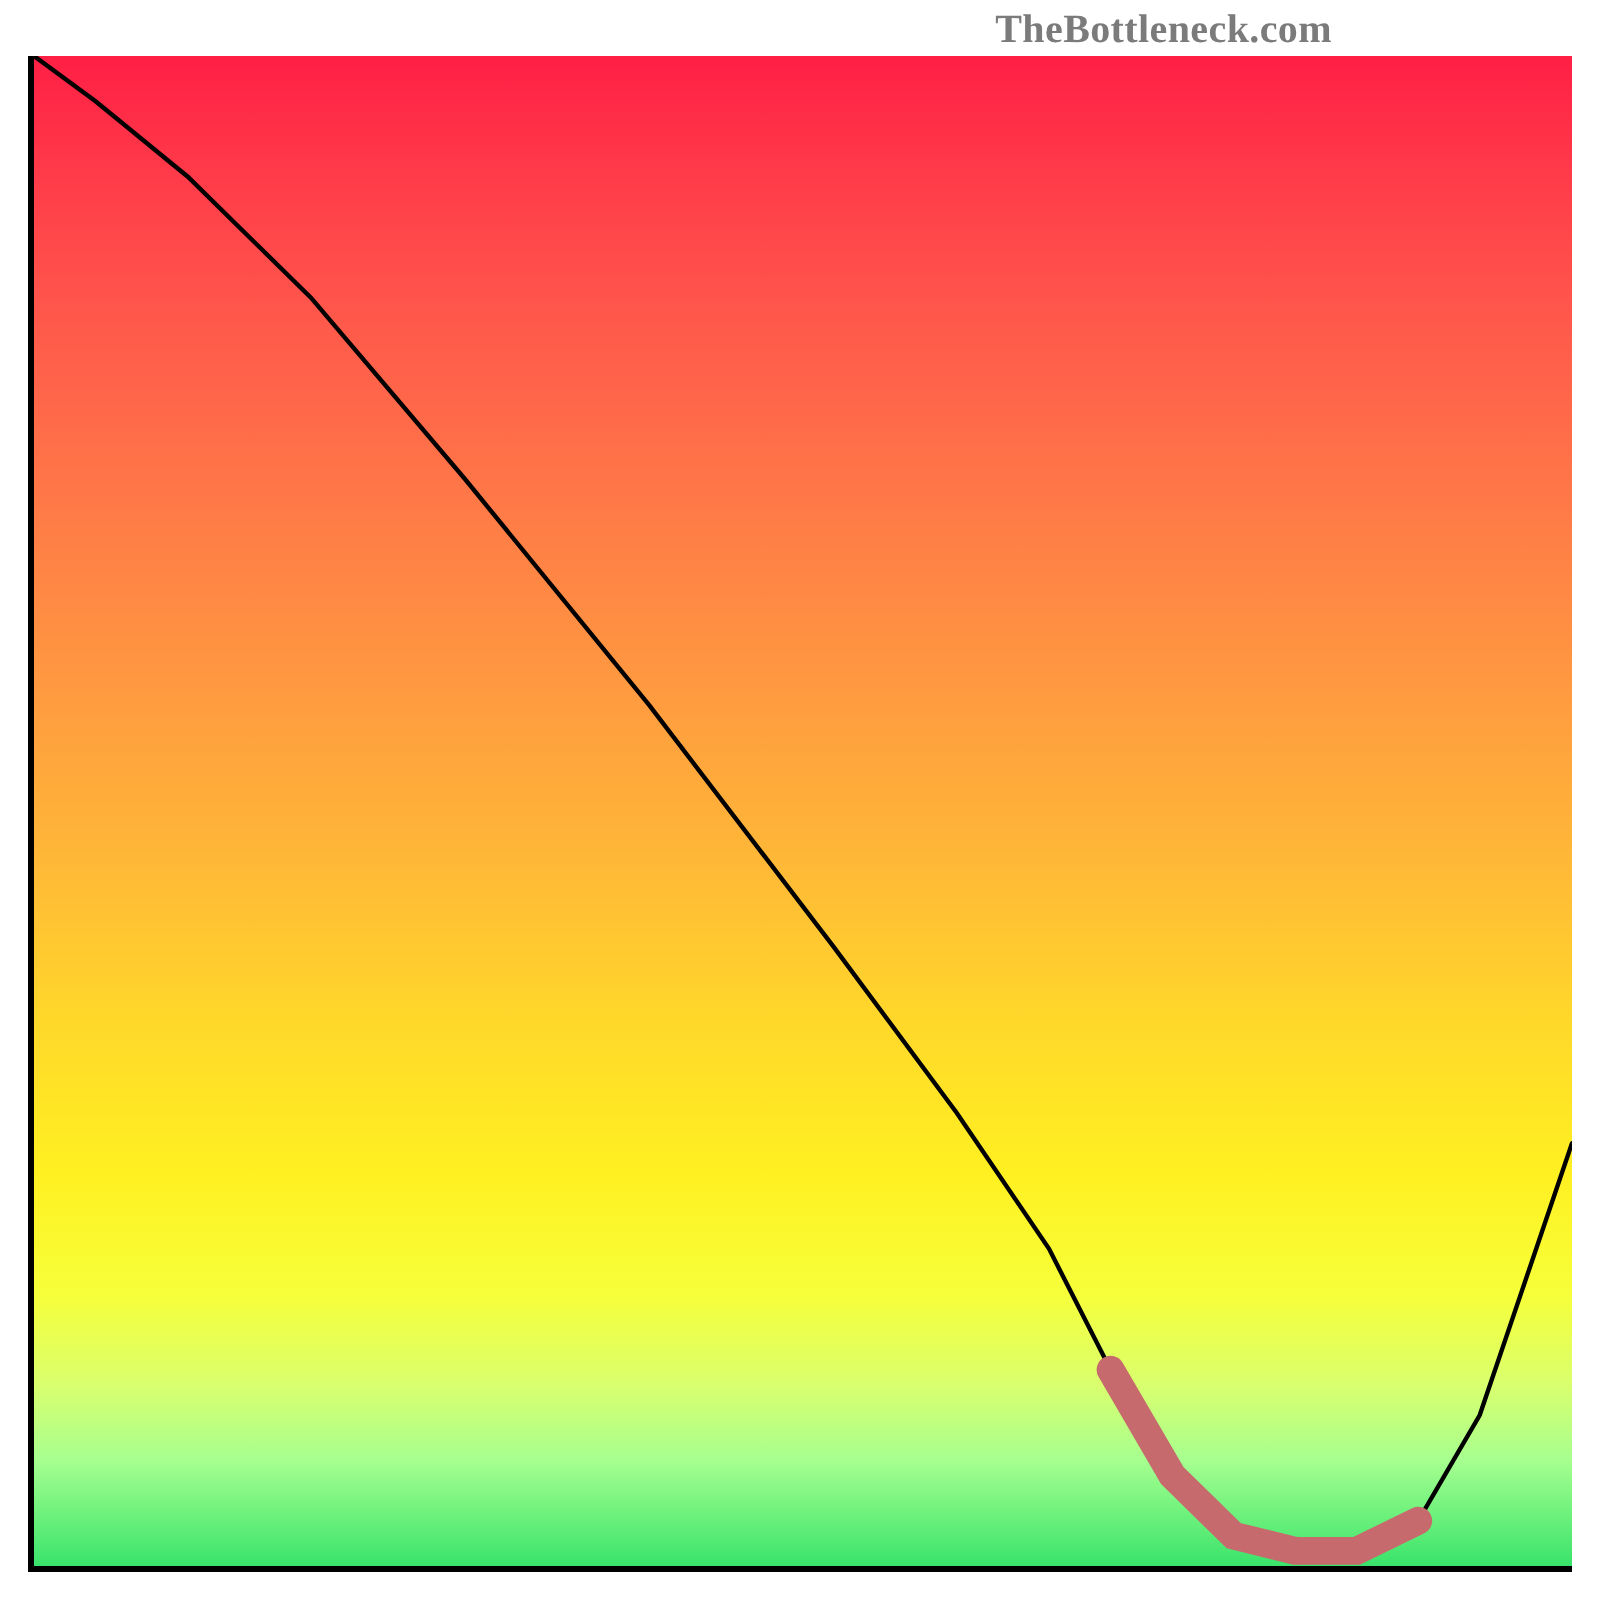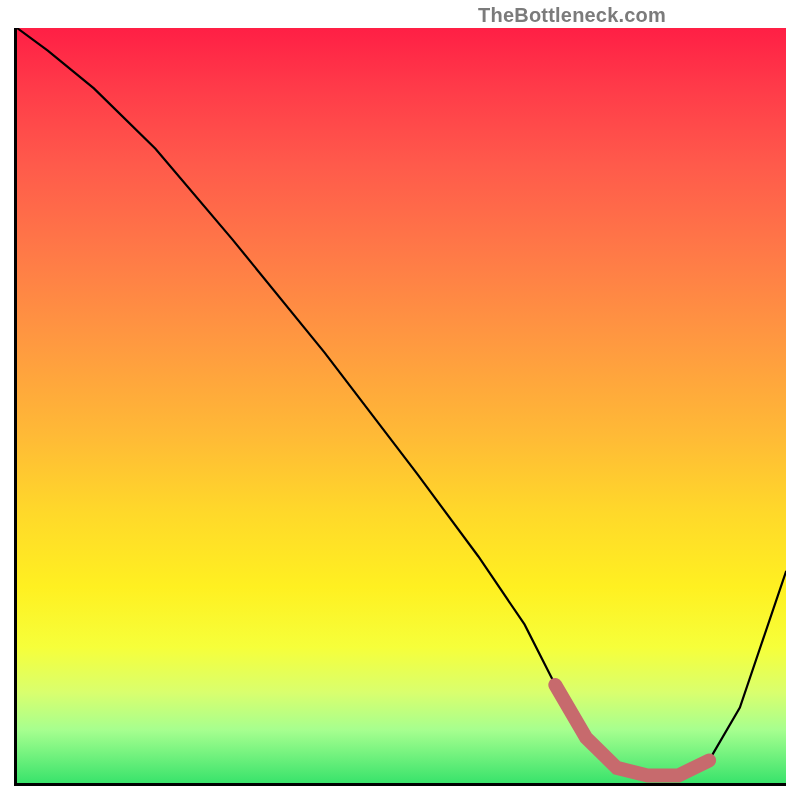--- a/index.html
+++ b/index.html
@@ -8,20 +8,21 @@
     width: 800px;
     height: 800px;
     overflow: hidden;
     background: #fff;
     font-family: Arial, Helvetica, sans-serif;
   }
   .wrap {
     position: relative;
     width: 676px;
     height: 800px;
+    font-family: Liberation Serif, serif;
   }
   .attribution {
     position: absolute;
     top: 4px;
     right: 10px;
     font-size: 20px;
     font-weight: bold;
     color: #7b7b7b;
     letter-spacing: 0.2px;
   }

